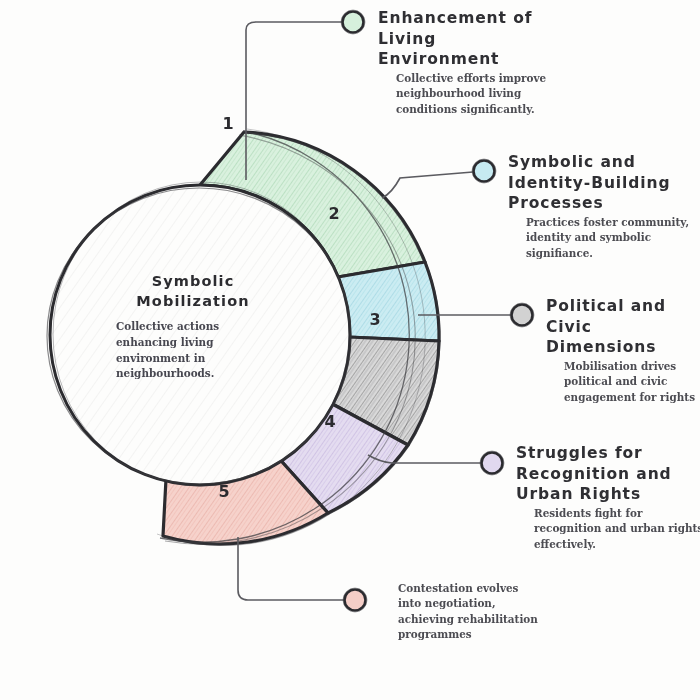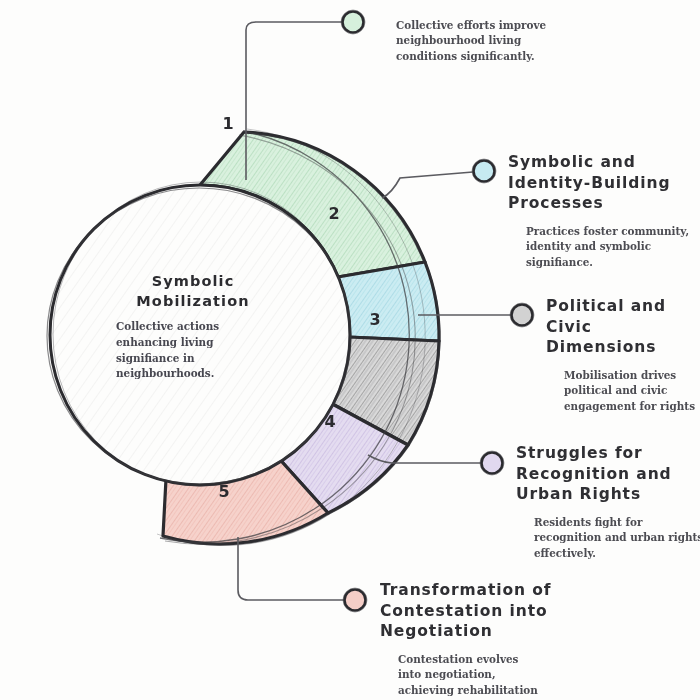--- a/index.html
+++ b/index.html
@@ -36,21 +36,21 @@
     color: #2f2f33;
     white-space: pre-line;
   }
   .label-desc {
     font-family: "DejaVu Serif", serif;
     font-size: 10.4px;
     font-weight: 700;
     line-height: 1.48;
     color: #4c4c52;
     white-space: pre-line;
-    margin-top: 10px;
+    margin-top: 1px;
   }
   .label-desc.indent { margin-left: 18px; }
 
   
   #centre-text {
     position: absolute;
     left: 86px;
     top: 272px;
     width: 210px;
     text-align: left;
@@ -222,25 +222,28 @@
   <div class="seg-num" style="left:334px; top:213px;">2</div>
   <div class="seg-num" style="left:375px; top:319px;">3</div>
   <div class="seg-num" style="left:330px; top:421px;">4</div>
   <div class="seg-num" style="left:224px; top:491px;">5</div>
 
   <div id="centre-text">
     <div id="centre-title">Symbolic
 Mobilization</div>
     <div id="centre-desc">Collective actions
 enhancing living
-signifiance in
+environment in
 neighbourhoods.</div>
   </div>
 
   <div class="label-block" style="left:378px; top:8px; width:300px;">
+    <div class="label-title">Enhancement of
+Living
+Environment</div>
     <div class="label-desc indent">Collective efforts improve
 neighbourhood living
 conditions significantly.</div>
   </div>
 
   <div class="label-block" style="left:508px; top:152px; width:196px;">
     <div class="label-title">Symbolic and
 Identity-Building
 Processes</div>
     <div class="label-desc indent">Practices foster community,
@@ -259,22 +262,19 @@
   <div class="label-block" style="left:516px; top:443px; width:190px;">
     <div class="label-title">Struggles for
 Recognition and
 Urban Rights</div>
     <div class="label-desc indent">Residents fight for
 recognition and urban rights
 effectively.</div>
   </div>
 
   <div class="label-block" style="left:380px; top:580px; width:300px;">
-    <div class="label-title">Transformation of
-Contestation into
-Negotiation</div>
     <div class="label-desc indent">Contestation evolves
 into negotiation,
 achieving rehabilitation
 programmes</div>
   </div>
 
 </div>
 
 </body></html>

